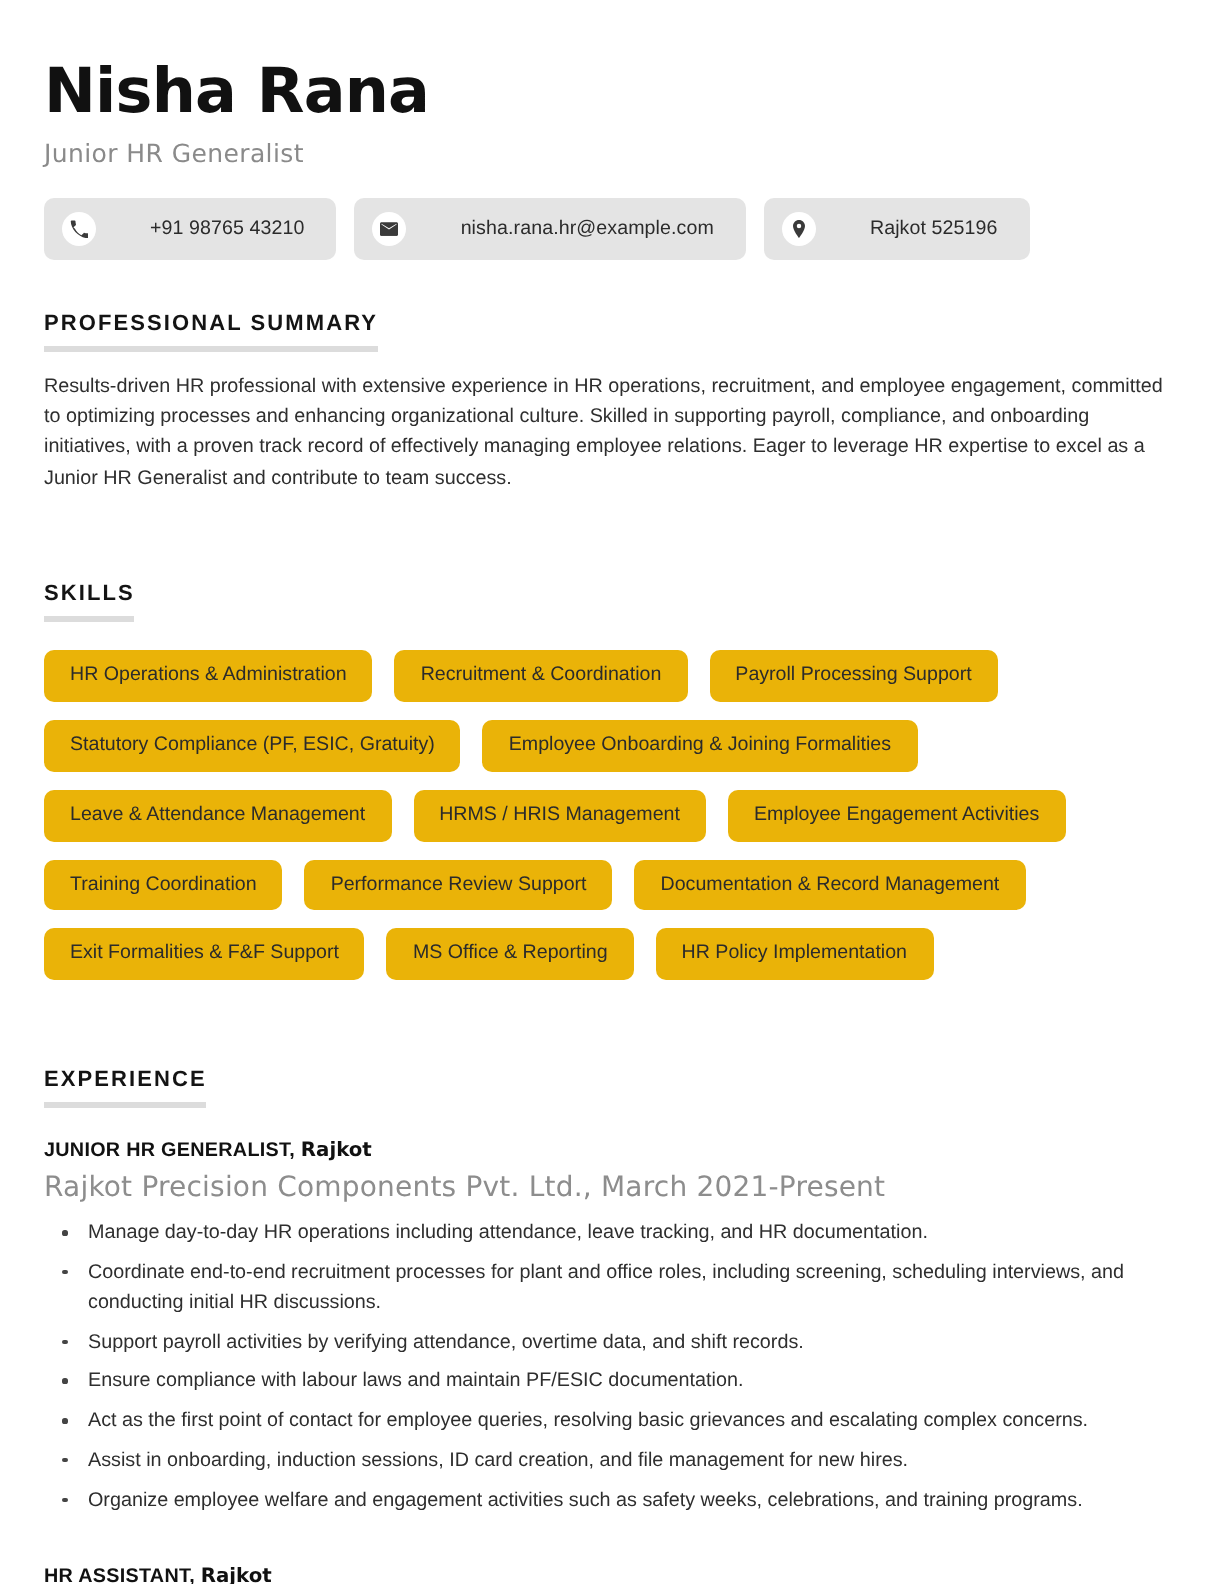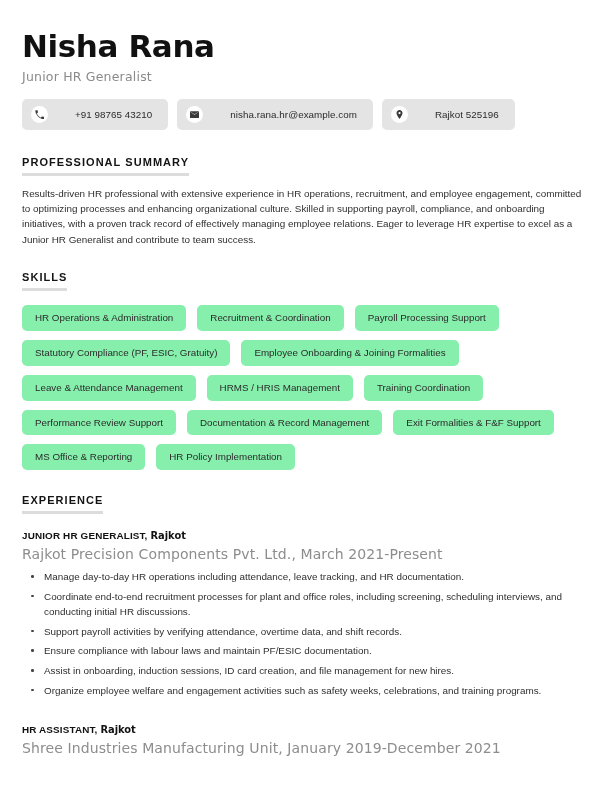--- a/index.html
+++ b/index.html
@@ -68,21 +68,21 @@
   }
   .chip-icon svg { display: block; }
   .chip-text {
     font-size: 9.8px;
     color: #2b2b2b;
     white-space: nowrap;
     letter-spacing: 0.05px;
   }
 
   
-  .section { margin-bottom: 4px; }
+  .section { margin-bottom: 4px; margin-top: 20px; }
   .section-head {
     display: inline-block;
     margin: 0 0 6px 0;
   }
   .section-title {
     font-size: 11px;
     font-weight: bold;
     letter-spacing: 1.05px;
     color: #141414;
     margin: 0;
@@ -104,21 +104,21 @@
   }
 
   
   .skills-wrap {
     display: flex;
     flex-wrap: wrap;
     gap: 9px 11px;
     margin-top: 8px;
   }
   .skill-pill {
-    background: #86efac;
+    background: #eab308;
     border-radius: 5px;
     padding: 8px 13px;
     font-size: 9.8px;
     color: #2b2b2b;
     white-space: nowrap;
     line-height: 1;
   }
 
   
   .job { margin-top: 10px; }
@@ -225,20 +225,21 @@
       <div class="section-rule"></div>
     </div>
     <div class="skills-wrap">
       <span class="skill-pill">HR Operations &amp; Administration</span>
       <span class="skill-pill">Recruitment &amp; Coordination</span>
       <span class="skill-pill">Payroll Processing Support</span>
       <span class="skill-pill">Statutory Compliance (PF, ESIC, Gratuity)</span>
       <span class="skill-pill">Employee Onboarding &amp; Joining Formalities</span>
       <span class="skill-pill">Leave &amp; Attendance Management</span>
       <span class="skill-pill">HRMS / HRIS Management</span>
+      <span class="skill-pill">Employee Engagement Activities</span>
       <span class="skill-pill">Training Coordination</span>
       <span class="skill-pill">Performance Review Support</span>
       <span class="skill-pill">Documentation &amp; Record Management</span>
       <span class="skill-pill">Exit Formalities &amp; F&amp;F Support</span>
       <span class="skill-pill">MS Office &amp; Reporting</span>
       <span class="skill-pill">HR Policy Implementation</span>
     </div>
   </div>
 
   <div class="spacer-lg"></div>
@@ -253,20 +254,21 @@
       <div class="job-title">
         <span>JUNIOR HR GENERALIST,</span>
         <span class="loc">Rajkot</span>
       </div>
       <div class="job-meta">Rajkot Precision Components Pvt. Ltd., March 2021-Present</div>
       <ul class="bullets">
         <li>Manage day-to-day HR operations including attendance, leave tracking, and HR documentation.</li>
         <li>Coordinate end-to-end recruitment processes for plant and office roles, including screening, scheduling interviews, and conducting initial HR discussions.</li>
         <li>Support payroll activities by verifying attendance, overtime data, and shift records.</li>
         <li>Ensure compliance with labour laws and maintain PF/ESIC documentation.</li>
+        <li>Act as the first point of contact for employee queries, resolving basic grievances and escalating complex concerns.</li>
         <li>Assist in onboarding, induction sessions, ID card creation, and file management for new hires.</li>
         <li>Organize employee welfare and engagement activities such as safety weeks, celebrations, and training programs.</li>
       </ul>
     </div>
 
     <div class="spacer-md"></div>
 
     <div class="job">
       <div class="job-title">
         <span>HR ASSISTANT,</span>

